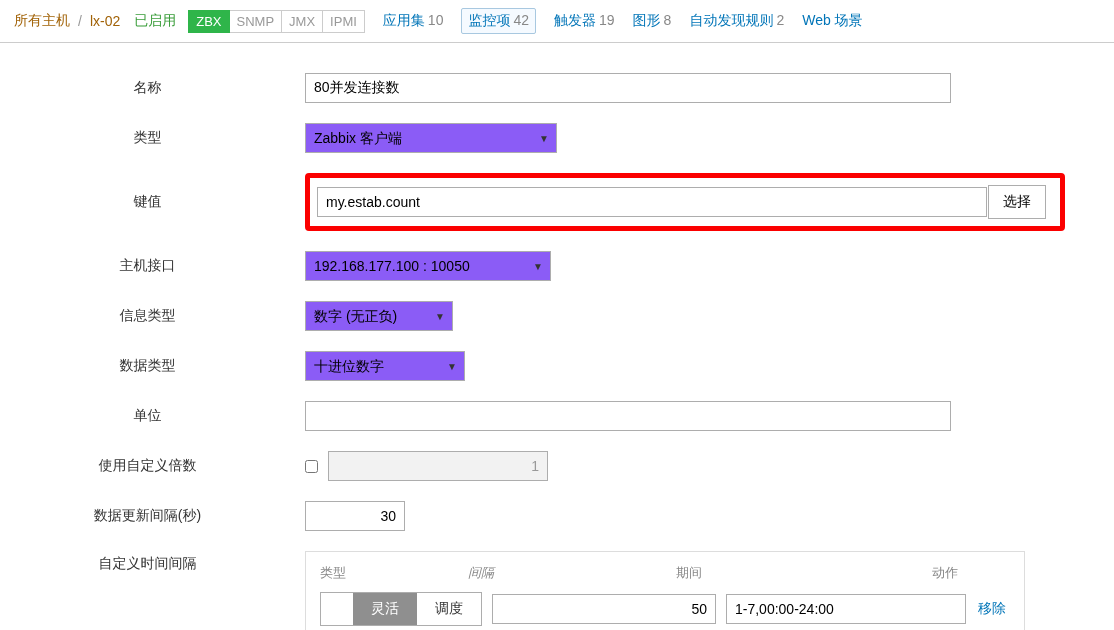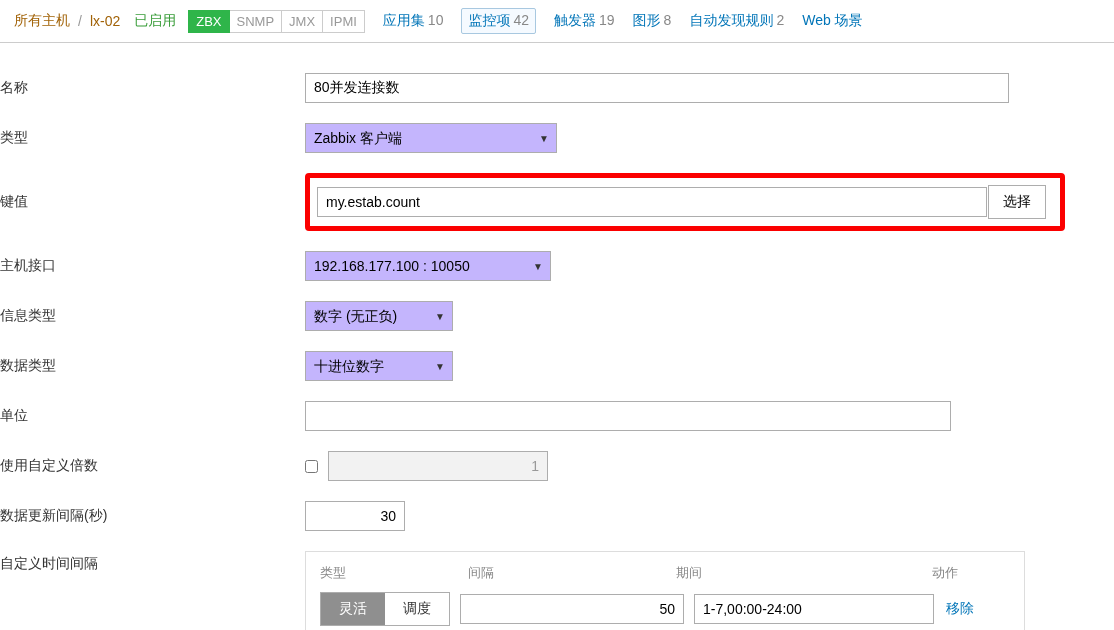--- a/index.html
+++ b/index.html
@@ -13,38 +13,38 @@
 .tag { border: 1px solid #ccc; padding: 3px 7px; font-size: 13px; color: #999; background: #fff; }
 .tag:not(:first-child){ border-left: none; }
 .tag.green { background: #2fb54a; color: #fff; border-color: #2fb54a; }
 .navlinks { display: inline-flex; gap: 18px; margin-left: 10px; align-items: center; }
 .navlink { color: #0275b8; white-space: nowrap; text-align: center; }
 .navlink.active { border: 1px solid #a8c8e0; padding: 3px 6px; background: #f5faff; border-radius:2px;}
 .navlink .count { color: #888; margin-left: 3px; }
 
 .form-area { padding: 20px 0 30px 0; }
 .form-row { display: flex; align-items: center; padding: 10px 0; }
-.lbl { width: 305px; text-align: left; padding-right: 10px; color: #333; }
+.lbl { width: 305px; text-align: center; padding-right: 10px; color: #333; }
 .ctrl { display: flex; align-items: center; gap: 10px; }
 
 input[type=text]{ border: 1px solid #adadad; height: 30px; padding: 0 8px; font-size: 14px; background:#fff; }
 input[type=text]:disabled { background: #f2f2f2; color: #999; }
 .txt-right { text-align: right; }
-select.fake { border: 1px solid #adadad; height: 30px; background: #c4b5fd; padding: 0 26px 0 8px; font-size: 14px; appearance: none; position: relative; }
+select.fake { border: 1px solid #adadad; height: 30px; background: #8b5cf6; padding: 0 26px 0 8px; font-size: 14px; appearance: none; position: relative; }
 .sel-wrap { position: relative; display: inline-block; }
 .sel-wrap::after { content: "▼"; position: absolute; right: 8px; top: 50%; transform: translateY(-50%); font-size: 10px; pointer-events:none; }
 .btn { border: 1px solid #adadad; background: #fff; height: 34px; padding: 0 14px; font-size: 14px; cursor: pointer; }
 
 .red-box { border: 5px solid #fb0000; border-radius: 4px; padding: 7px 7px; display: flex; align-items: center; gap: 1px; width: 760px; }
 
 .interval-box { border: 1px solid #ddd; padding: 12px 14px 14px 14px; width: 720px; }
 .interval-head { display: flex; color: #888; font-size: 13px; margin-bottom: 10px; }
-.interval-head .c1{ width: 148px; } .interval-head .c2{ width: 208px; } .interval-head .c3{ width: 256px; }
+.interval-head .c1{ width: 148px; } .interval-head .c2{ width: 208px; font-style: italic; } .interval-head .c3{ width: 256px; }
 .interval-body { display: flex; align-items: center; gap: 10px; }
-.seg { display: inline-flex; border: 1px solid #adadad; height: 34px; }
+.seg { display: inline-flex; border: 1px solid #adadad; height: 34px; padding-left: 32px; }
 .seg span { display: inline-flex; align-items: center; padding: 0 18px; font-size: 14px; cursor: pointer; }
 .seg .on { background: #8f8f8f; color: #fff; }
 .link-remove { color: #0275b8; margin-left: 2px; }
 </style>
 </head>
 <body>
 
 <div class="topbar">
   <a href="#">所有主机</a>
   <span class="crumb-sep">/</span>
@@ -64,21 +64,21 @@
     <a href="#" class="navlink"><span>自动发现规则</span><span class="count">2</span></a>
     <a href="#" class="navlink"><span>Web 场景</span></a>
   </span>
 </div>
 
 <div class="form-area">
 
   <div class="form-row">
     <div class="lbl">名称</div>
     <div class="ctrl">
-        <input type="text" style="width: 704px;" value="80并发连接数">
+        <input type="text" style="width: 646px;" value="80并发连接数">
       </div>
   </div>
 
   <div class="form-row">
     <div class="lbl">类型</div>
     <div class="ctrl">
       <span class="sel-wrap"><select class="fake" style="width:252px"><option>Zabbix 客户端</option></select></span>
     </div>
   </div>
 
@@ -102,21 +102,21 @@
   <div class="form-row">
     <div class="lbl">信息类型</div>
     <div class="ctrl">
       <span class="sel-wrap"><select class="fake" style="width:148px"><option>数字 (无正负)</option></select></span>
     </div>
   </div>
 
   <div class="form-row">
     <div class="lbl">数据类型</div>
     <div class="ctrl">
-      <span class="sel-wrap"><select class="fake" style="width:148px"><option>十进位数字</option></select></span>
+      <span class="sel-wrap"><select class="fake" style="width:160px"><option>十进位数字</option></select></span>
     </div>
   </div>
 
   <div class="form-row">
     <div class="lbl">单位</div>
     <div class="ctrl">
         <input type="text" style="width: 646px;" value="">
       </div>
   </div>
 

